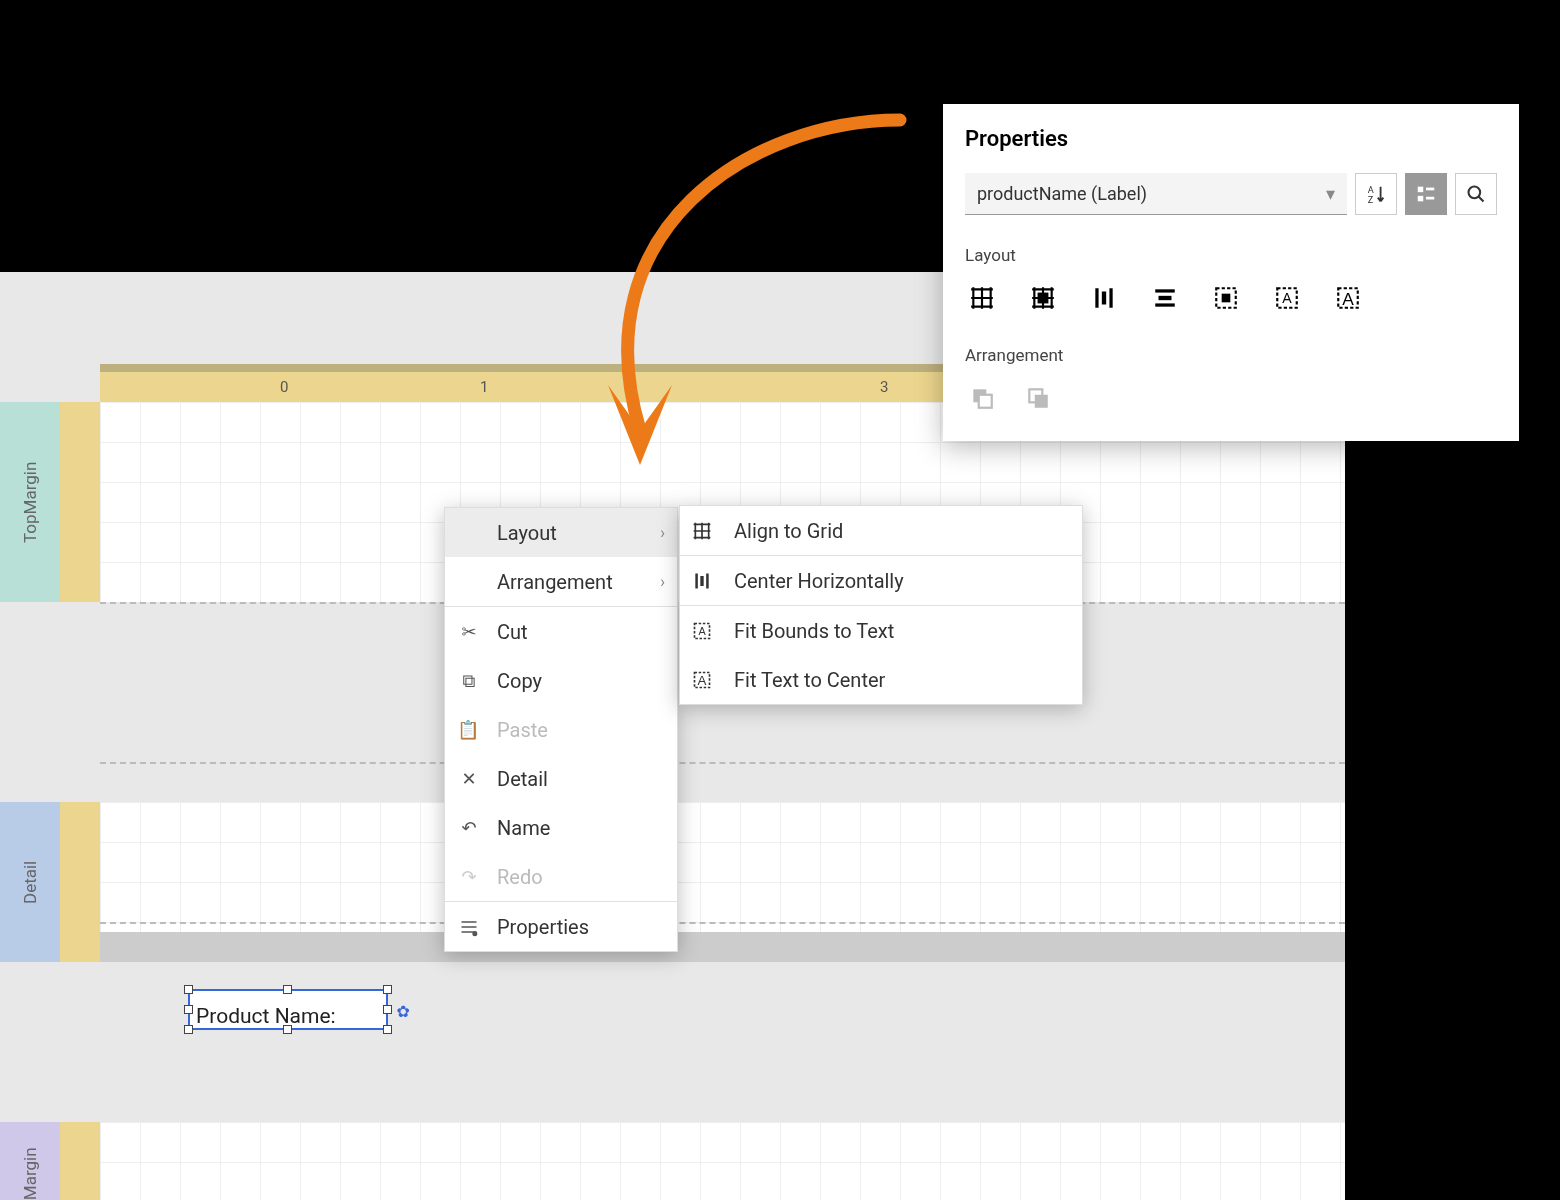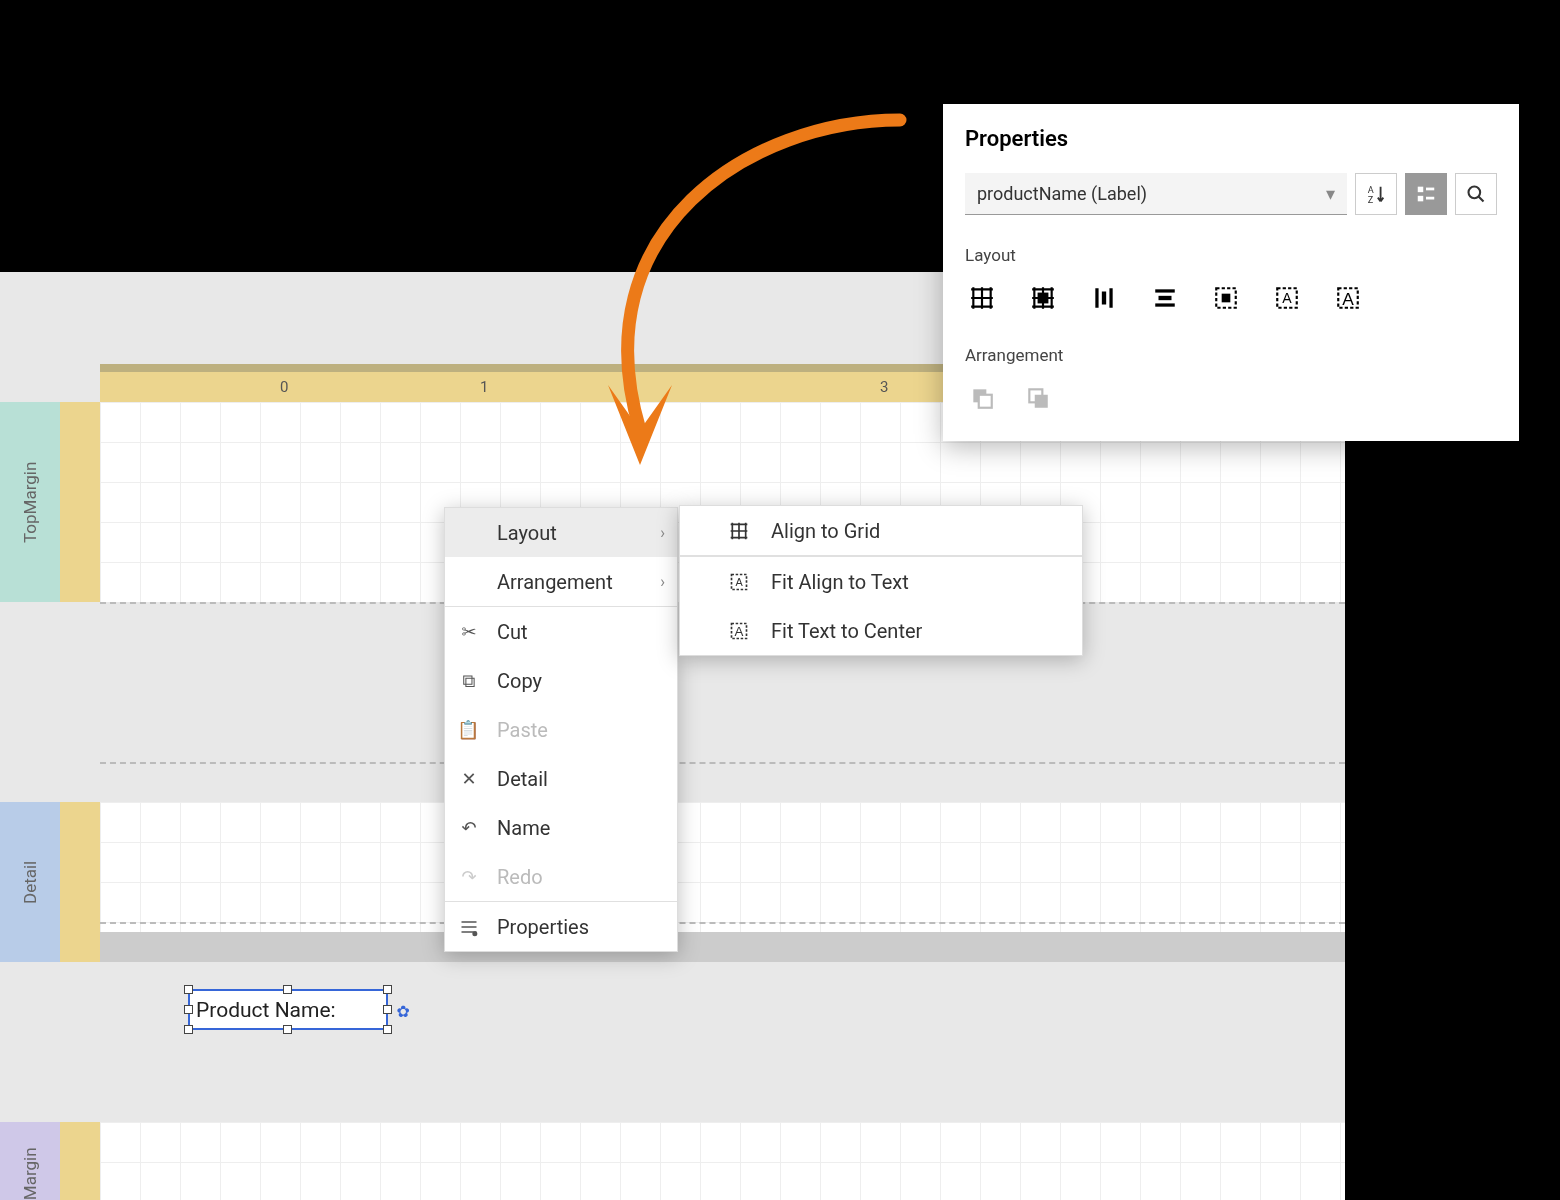--- a/index.html
+++ b/index.html
@@ -62,21 +62,21 @@
 }
 
 .bottom-shadow {
   position: absolute; left: 100px; right: 0; top: 530px; height: 30px;
   background: #ccc;
 }
 
 .selected-element {
   position: absolute; left: 88px; top: 187px; width: 200px; height: 41px;
   background: #fff; border: 2px solid #3666d8;
-  display: flex; align-items: center; padding-left: 6px; font-size: 21px; color: #222;
+  display: flex; align-items: flex-end; padding-left: 6px; font-size: 21px; color: #222;
 }
 .handle {
   position: absolute; width: 9px; height: 9px; background: #fff; border: 1.5px solid #444;
 }
 .handle.tl { top:-6px; left:-6px; } .handle.tc { top:-6px; left: calc(50% - 5px); }
 .handle.tr { top:-6px; right:-6px; } .handle.ml { top:calc(50% - 5px); left:-6px; }
 .handle.mr { top:calc(50% - 5px); right:-6px; }
 .handle.bl { bottom:-6px; left:-6px; } .handle.bc { bottom:-6px; left:calc(50% - 5px); }
 .handle.br { bottom:-6px; right:-6px; }
 .gear-badge {
@@ -100,21 +100,21 @@
 .cm-item.disabled .cm-icon { color:#ccc; }
 .cm-sep { height:1px; background:#e0e0e0; margin: 0; }
 .cm-chevron { margin-left:auto; color:#888; font-size:16px; }
 
 .submenu {
   position: absolute; left: 679px; top: 233px; width: 404px;
   background: #fff; box-shadow: 0 4px 20px rgba(0,0,0,0.25);
   border: 1px solid #ddd; font-size: 20px; color: #333;
   z-index: 60;
 }
-.submenu .cm-item { height: 49px; gap: 22px; padding:0 12px;margin-left:37px; }
+.submenu .cm-item { height: 49px; gap: 22px; padding:0 12px; }
 
 
 .props-panel {
   position: absolute; right: 41px; top: 104px; width: 576px;
   background: #fff; box-shadow: 0 6px 26px rgba(0,0,0,0.28);
   padding: 22px 22px 26px 22px; z-index: 90;
 }
 .props-title { font-size: 22px; font-weight: 600; margin-bottom: 22px; }
 .props-selector-row { display:flex; gap:8px; align-items:flex-end; margin-bottom: 30px; }
 .selector {
@@ -240,29 +240,39 @@
   <div class="submenu">
     <div class="cm-item">
       <span class="cm-icon">
         <svg class="ic-svg" viewBox="0 0 24 24">
             <path stroke="#333" stroke-width="2" fill="none" d="M4 2v20M12 2v20M20 2v20M2 4h20M2 12h20M2 20h20"></path>
           </svg>
       </span>
       <span>Align to Grid</span>
     </div>
     <div class="cm-sep"></div>
+    <div class="cm-item">
+      <span class="cm-icon">
+        <svg class="ic-svg" viewBox="0 0 24 24">
+            <rect x="4" y="3" width="3" height="18" fill="#333"></rect>
+            <rect x="17" y="3" width="3" height="18" fill="#333"></rect>
+            <rect x="10" y="6" width="4" height="12" fill="#333"></rect>
+          </svg>
+      </span>
+      <span>Center Horizontally</span>
+    </div>
     <div class="cm-sep"></div>
     <div class="cm-item">
       <span class="cm-icon">
         <svg class="ic-svg" viewBox="0 0 24 24">
             <rect x="3" y="3" width="18" height="18" stroke="#333" stroke-width="2" stroke-dasharray="3 2" fill="none"></rect>
             <text x="12" y="17" font-size="13" text-anchor="middle" fill="#333" font-family="Arial">A</text>
           </svg>
       </span>
-      <span>Fit Align to Text</span>
+      <span>Fit Bounds to Text</span>
     </div>
     <div class="cm-item">
       <span class="cm-icon">
         <svg class="ic-svg" viewBox="0 0 24 24">
             <rect x="3" y="3" width="18" height="18" stroke="#333" stroke-width="2" stroke-dasharray="3 2" fill="none"></rect>
             <text x="12" y="18" font-size="16" text-anchor="middle" fill="#333" font-family="Arial">A</text>
           </svg>
       </span>
       <span>Fit Text to Center</span>
     </div>

